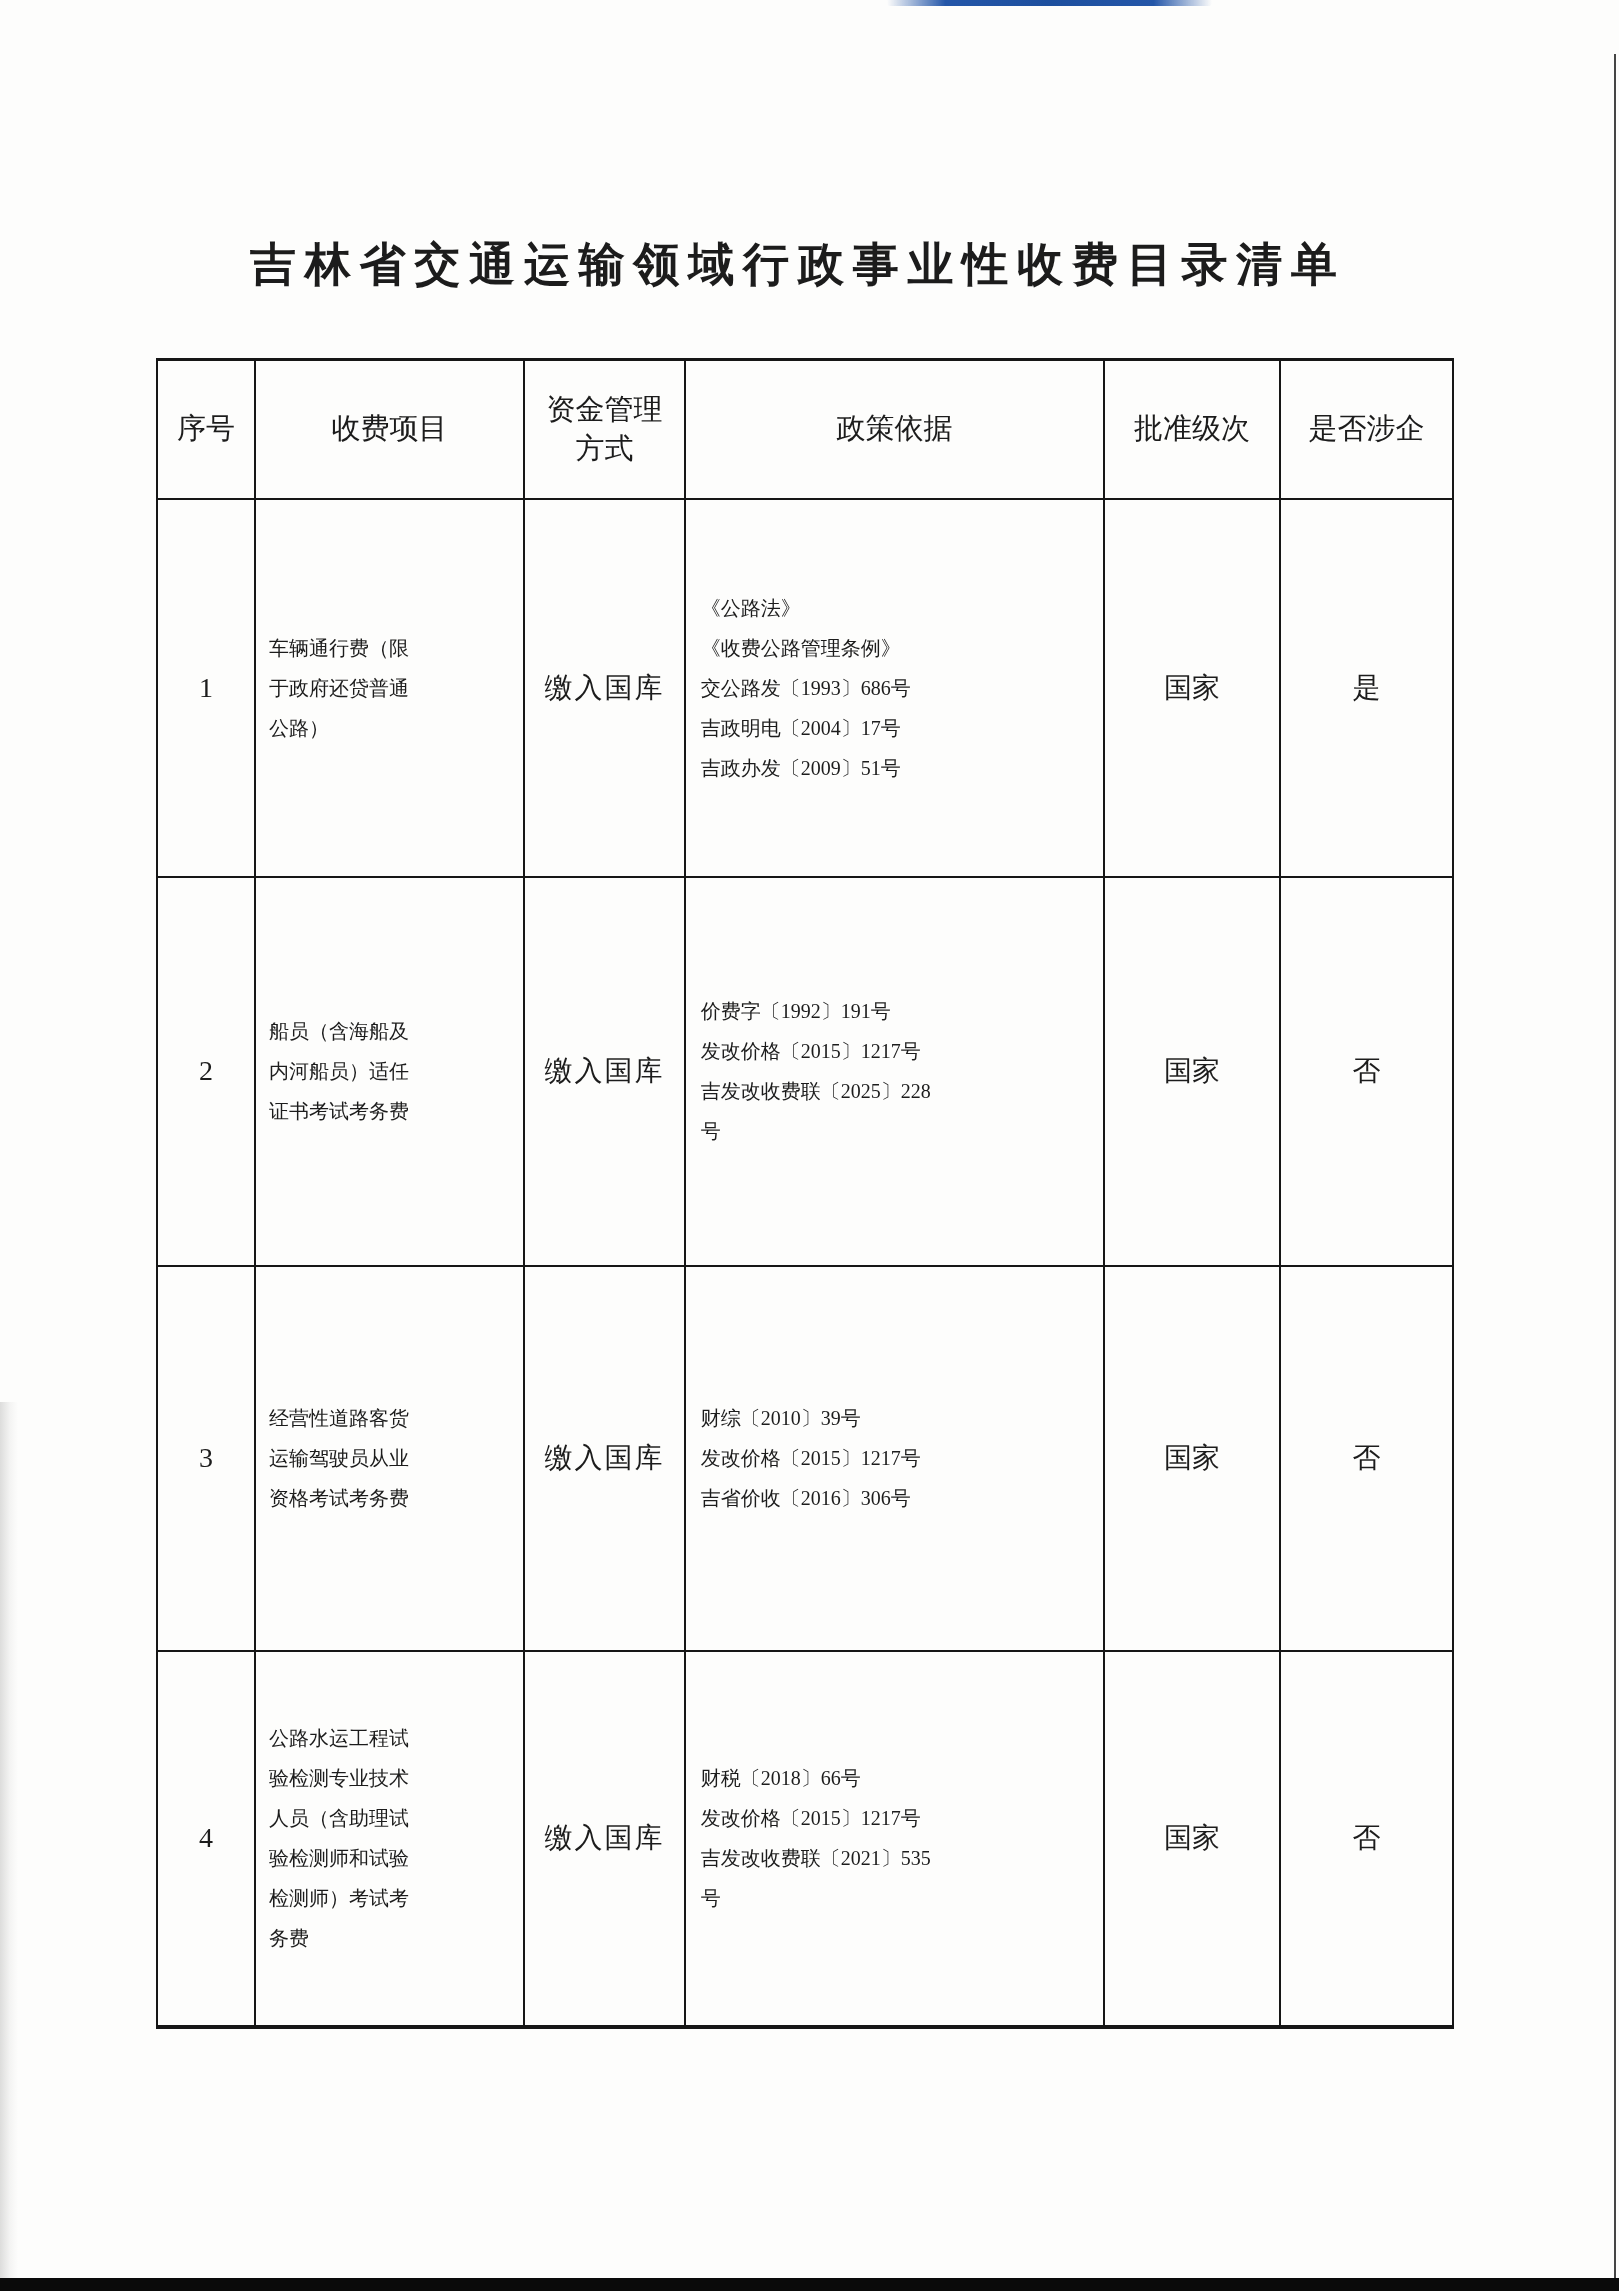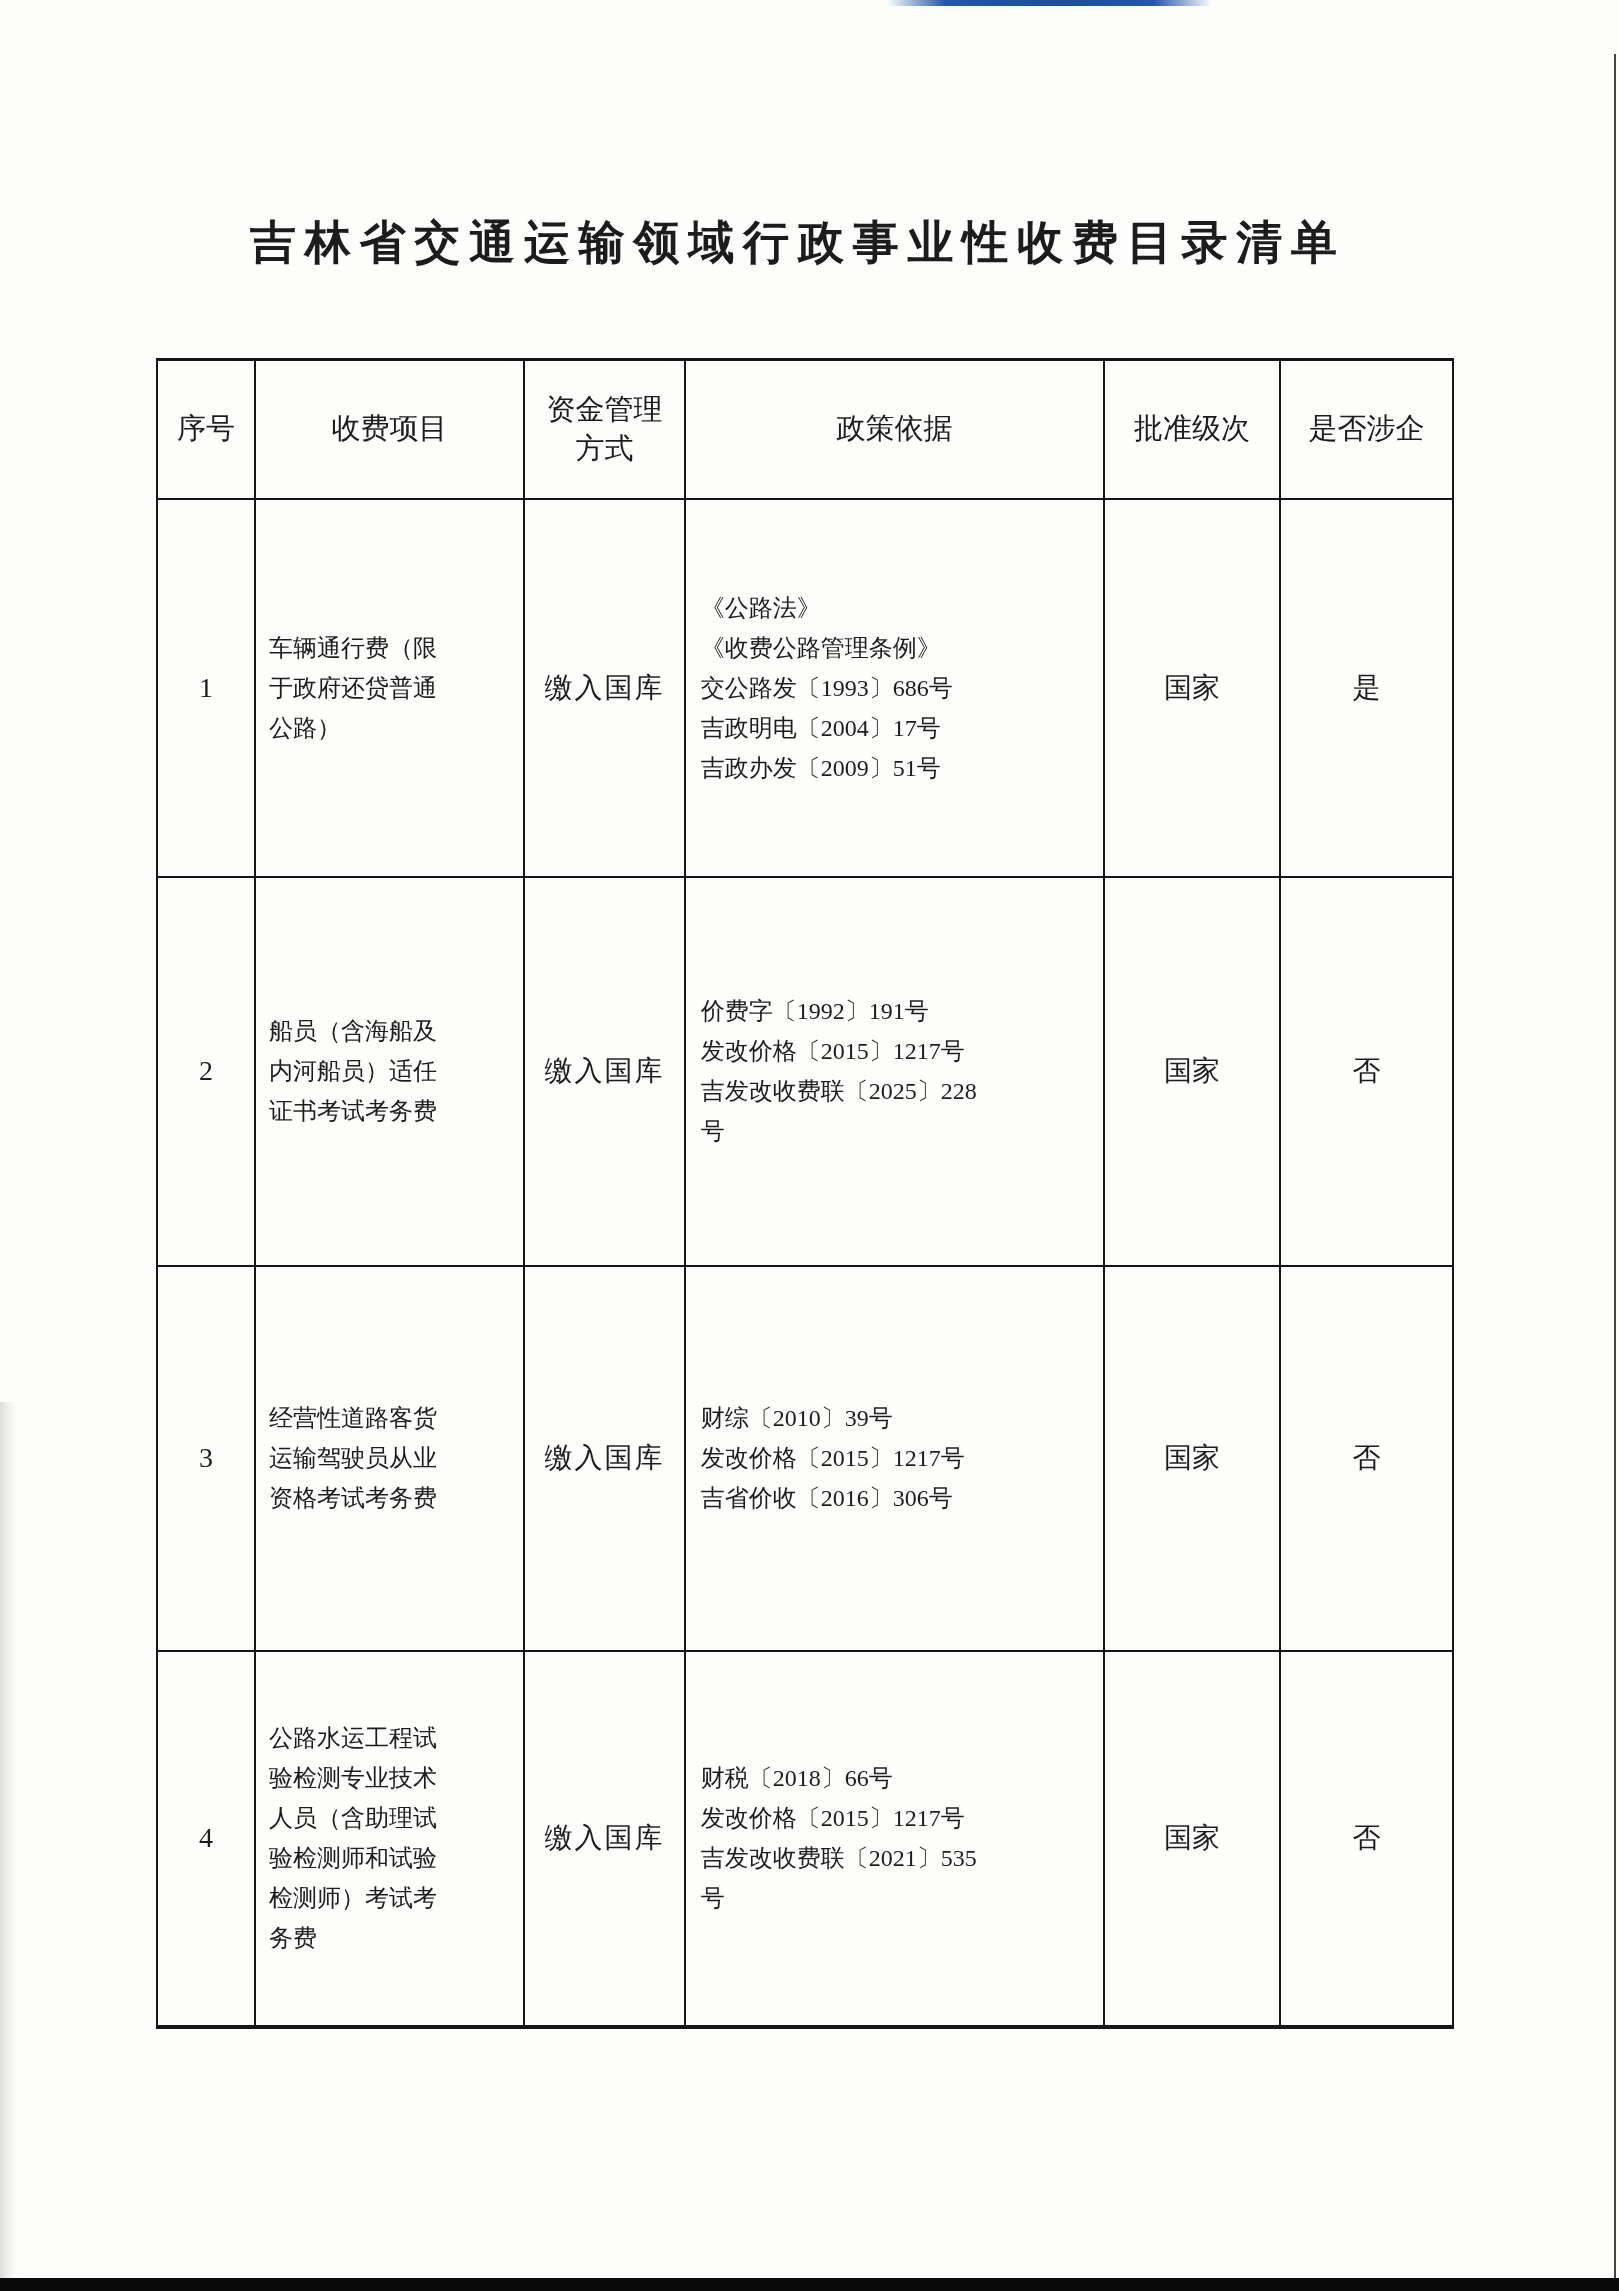--- a/index.html
+++ b/index.html
@@ -58,21 +58,21 @@
     height: 876px;
     background: linear-gradient(to right,
       rgba(90, 90, 90, 0.20),
       rgba(120, 120, 120, 0.07) 55%,
       rgba(120, 120, 120, 0) 100%);
   }
 
   
   .doc-title {
     position: absolute;
-    top: 212px;
+    top: 234px;
     left: 146px;
     width: 1295px;
     margin: 0;
     text-align: center;
     font-size: 46px;
     font-weight: bold;
     letter-spacing: 8.8px;
     white-space: nowrap;
     text-indent: 8.8px; 
   }
@@ -109,21 +109,21 @@
   tr.row-2 { height: 389px; }
   tr.row-3 { height: 385px; }
   tr.row-4 { height: 376px; }
 
   td.cell-center {
     text-align: center;
     font-size: 28px;
   }
   td.cell-lines-left {
     text-align: left;
-    font-size: 24px;
+    font-size: 20px;
     border-radius: 9px;
   }
   td.cell-fee-item   { padding-left: 13px; padding-right: 7.8px; }
   td.cell-policy     { padding-left: 14.7px; padding-right: 7.8px; }
   td .line { line-height: 40px; }
   td.cell-fund { letter-spacing: 2px; }
 </style>
 </head>
 <body>
 

